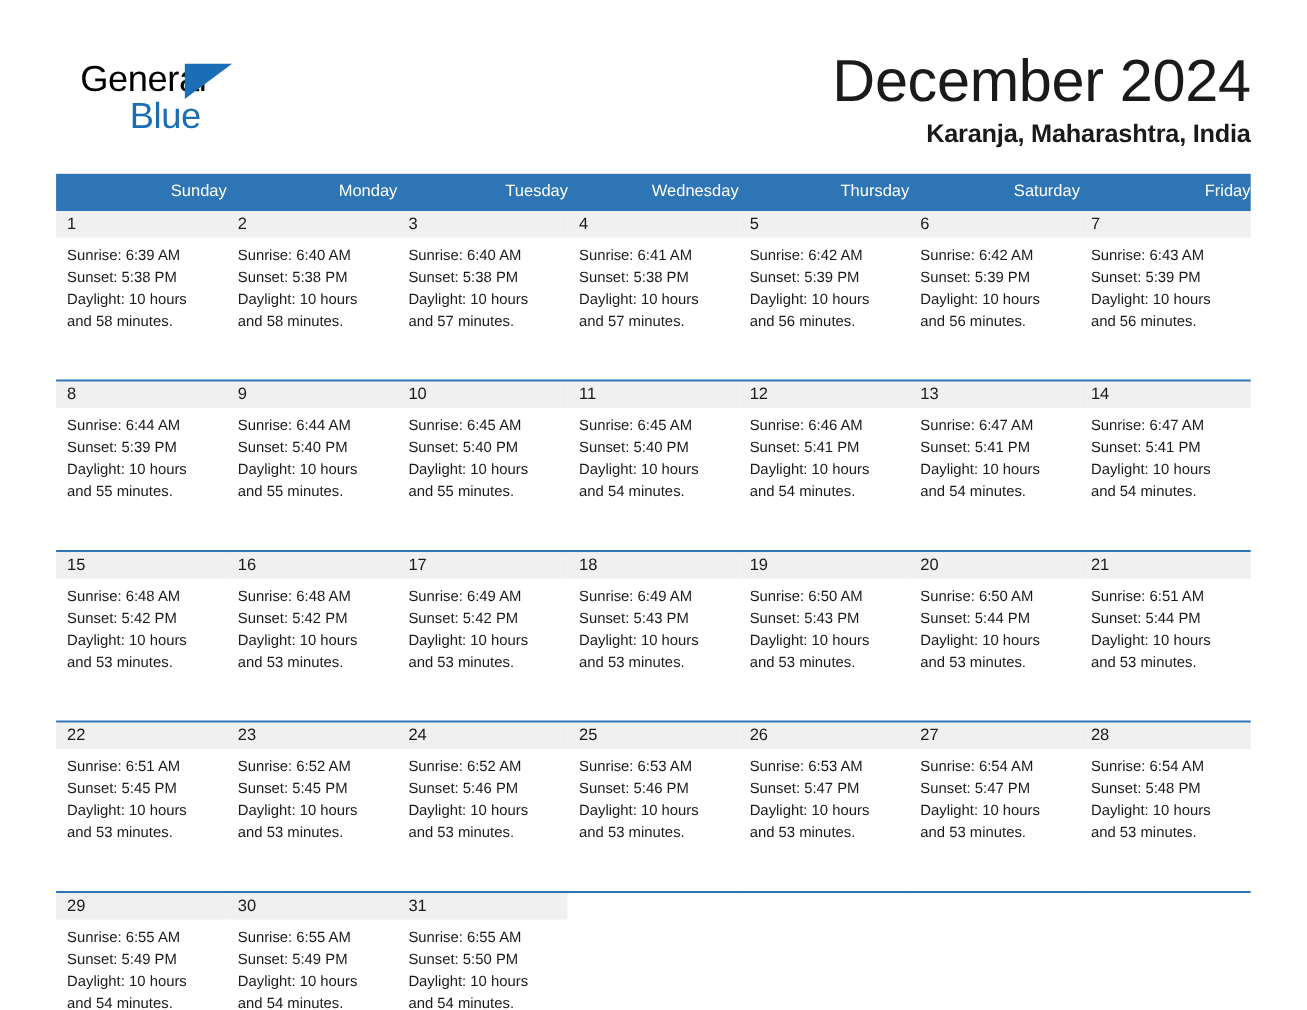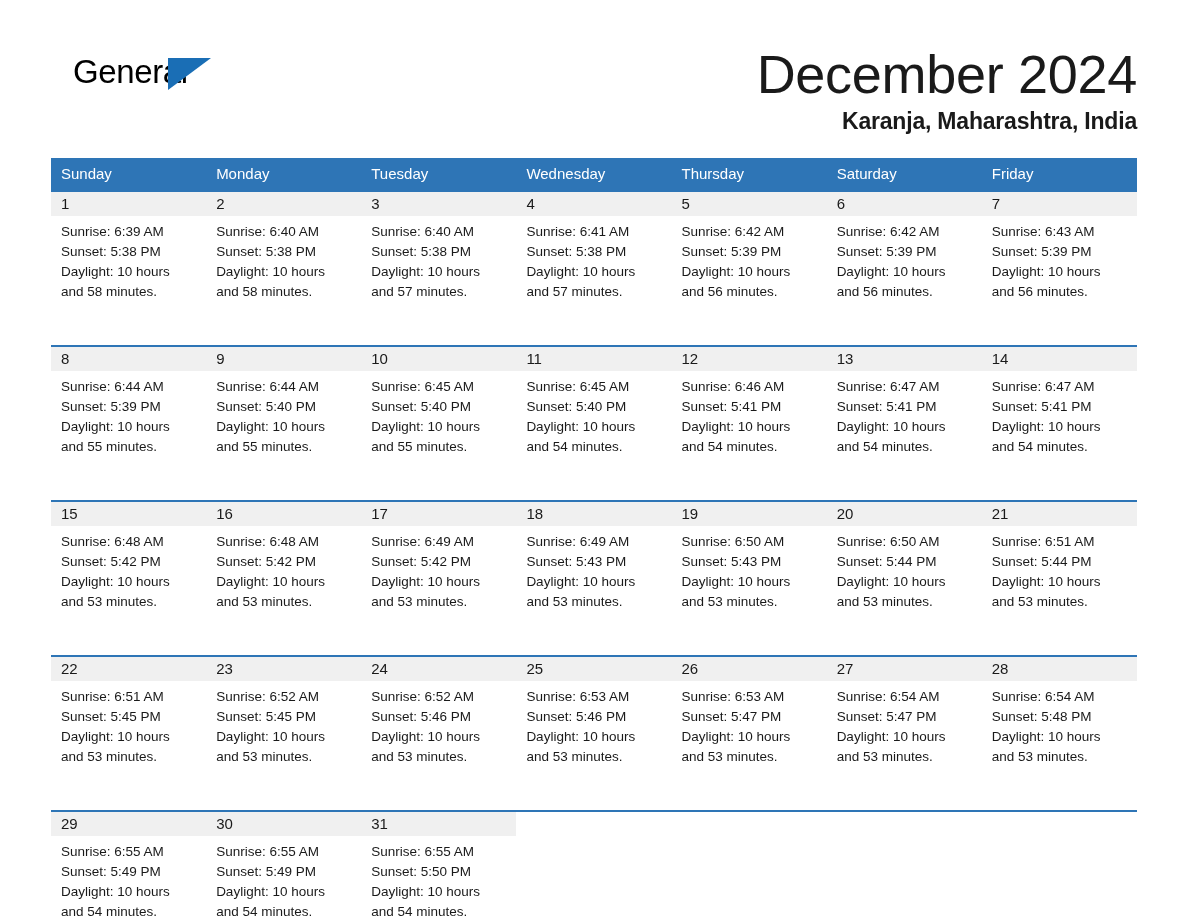--- a/index.html
+++ b/index.html
@@ -102,20 +102,21 @@
     height: 32px;
   }
 
   .dow-cell {
     width: 155.14px;
     color: #ffffff;
     font-size: 15px;
     line-height: 32px;
     padding-left: 10px;
     white-space: nowrap;
+    text-align: right;
   }
 
   .week {
     position: relative;
     border-top: 2px solid #2e75b6;
   }
 
   .week:first-of-type {
     border-top: none;
   }
@@ -157,20 +158,21 @@
   }
 </style>
 </head>
 <body>
 
 <div class="page-header">
 
   <div class="logo-block">
     <span class="logo-row-1">General</span>
     <span class="logo-triangle"></span>
+    <span class="logo-row-2">Blue</span>
   </div>
 
   <div class="title-block">
     <div class="cal-title">December 2024</div>
     <div class="cal-location">Karanja, Maharashtra, India</div>
   </div>
 
 </div>
 
 <div class="calendar">

